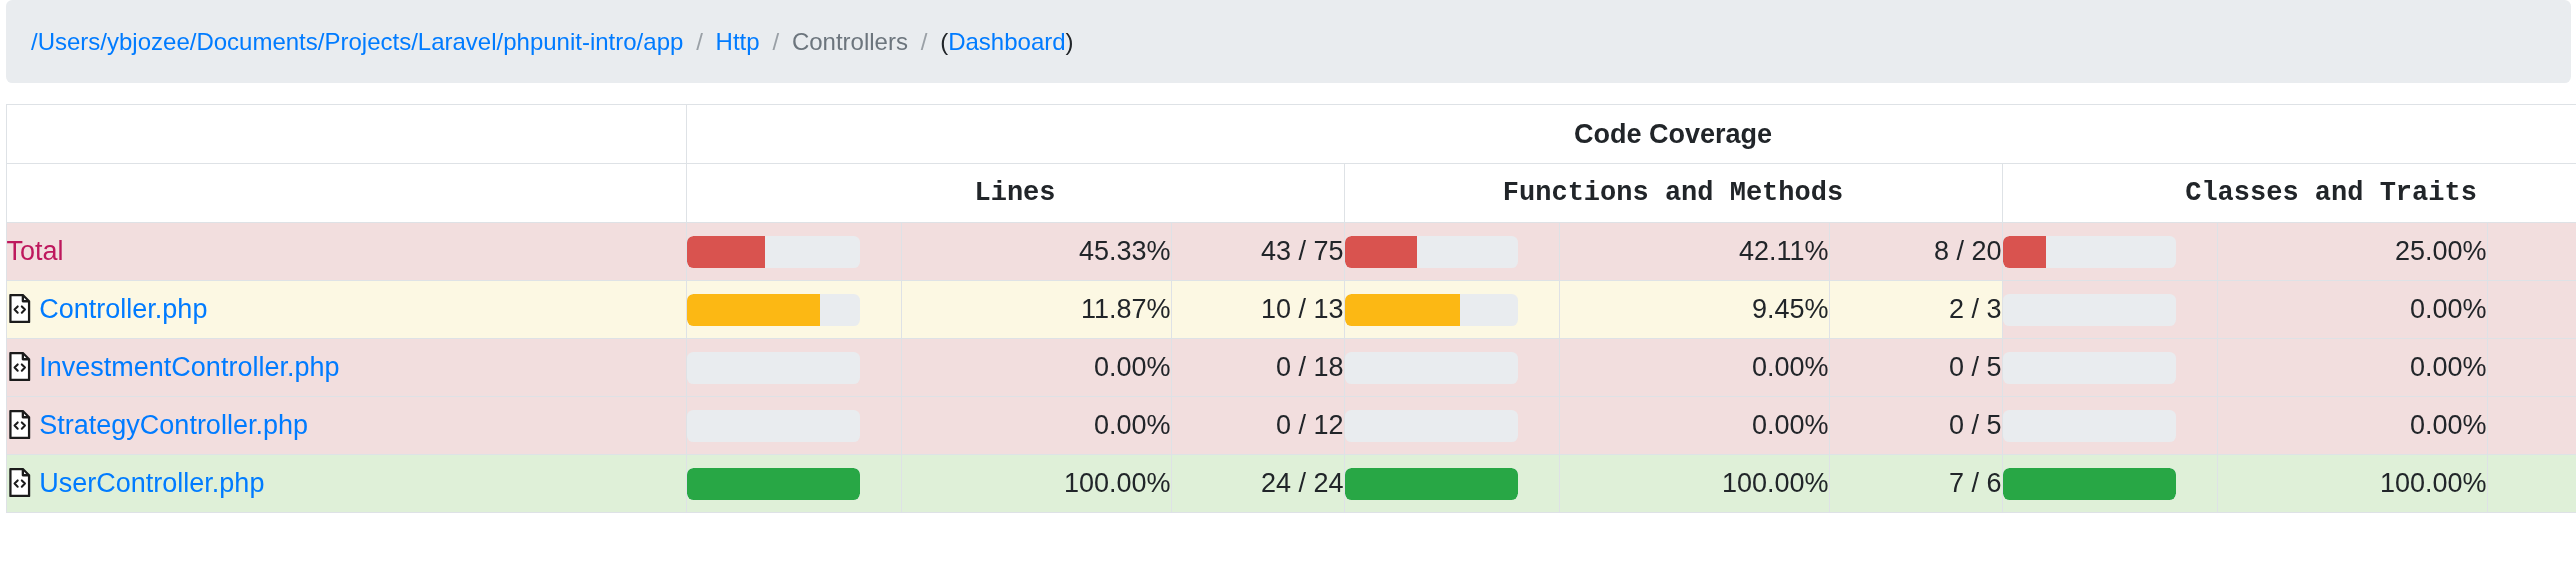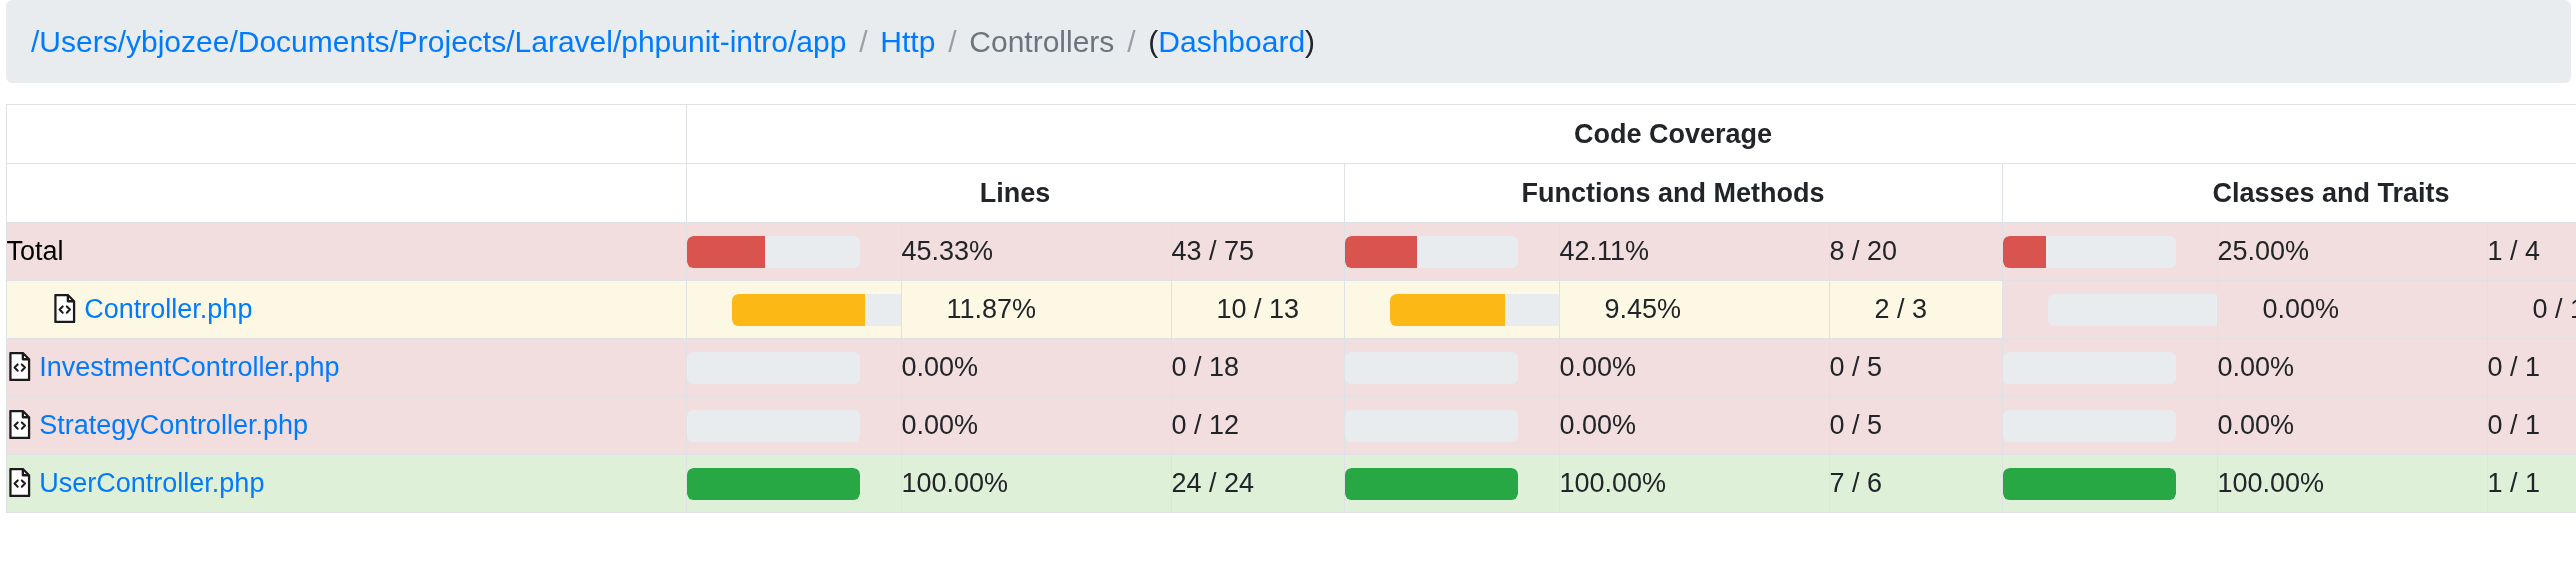--- a/index.html
+++ b/index.html
@@ -20,21 +20,21 @@
     background: #e9ecef;
     border-radius: 6.4px;
     margin: 0 5.5px;
     padding: 20px 25.5px;
     box-sizing: border-box;
     height: 83px;
     display: flex;
     align-items: center;
   }
   .crumbs {
-    font-size: 30px;
+    font-size: 24px;
     line-height: 1;
     white-space: nowrap;
   }
   .crumb-link {
     color: #007bff;
     text-decoration: none;
   }
   .crumb-active { color: #6c757d; }
   .crumb-sep {
     color: #9aa0a6;
@@ -65,70 +65,71 @@
   col.c-pct   { width: 270px; }
   col.c-ratio { width: 173px; }
 
   thead th {
     background: #ffffff;
     font-weight: bold;
     text-align: center;
     color: #212529;
   }
   .hdr-top   { height: 58px; }
-  .hdr-sub   { height: 58px; }
+  .hdr-sub   { height: 58px; font-family: Liberation Mono, monospace; }
 
   tbody td { height: 57px; }
 
   .cell-name {
     padding-left: 20px;
     white-space: nowrap;
     overflow: hidden;
   }
-  .cell-name .label-total { color: #000000; }
+  .cell-name .label-total { color: #be185d; }
   .cell-name a.file-link {
     color: #007bff;
     text-decoration: none;
   }
 
   .file-icon {
     display: inline-block;
     vertical-align: -4.6px;
     margin-right: 7.3px;
     width: 25.5px;
     height: 29px;
   }
 
   .cell-bar {
     text-align: left;
     padding-left: 18px;
   }
   .cell-pct,
   .cell-ratio {
+    text-align: right;
     padding-right: 20px;
     white-space: nowrap;
   }
 
   .progress {
     width: 173px;
     height: 32px;
     background: #e9ecef;
     border-radius: 6.4px;
     overflow: hidden;
   }
   .progress .fill {
     height: 100%;
     border-radius: 6.4px 0 0 6.4px;
   }
   .progress .fill.full { border-radius: 6.4px; }
   .progress .fill.zero { width: 0 !important; }
 
   
   tr.tint-danger  td { background: #f2dede; }
-  tr.tint-warning td { background: #fcf8e3; padding-left: 45px; }
+  tr.tint-warning td { background: #fcf8e3; }
   tr.tint-success td { background: #dff0d8; }
 
   
   td.tint-danger  { background: #f2dede !important; }
   td.tint-warning { background: #fcf8e3 !important; }
   td.tint-success { background: #dff0d8 !important; }
 </style>
 </head>
 <body>
 

